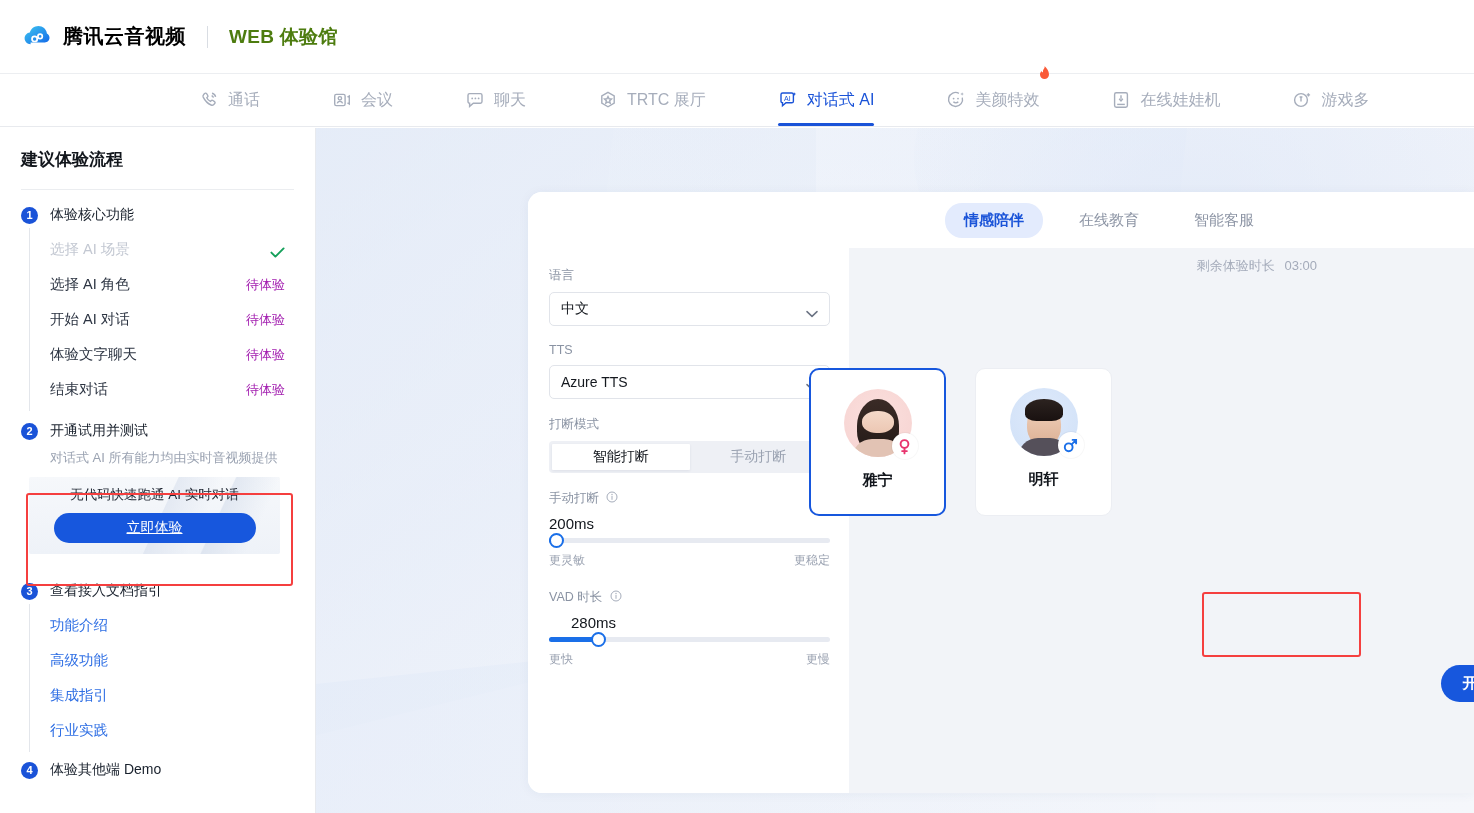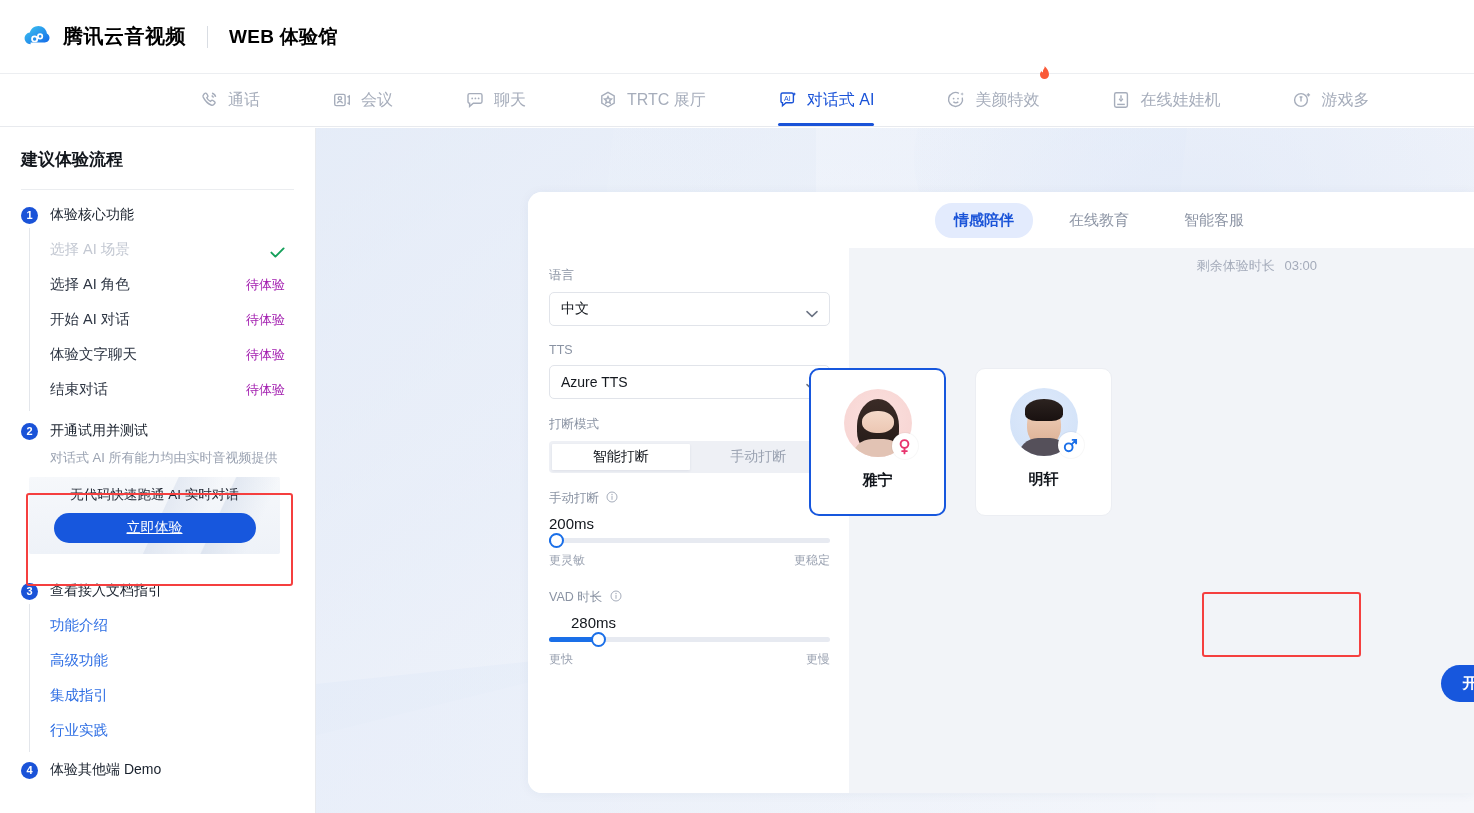--- a/index.html
+++ b/index.html
@@ -19,21 +19,21 @@
   }
   .brand { display: flex; align-items: center; margin-left: 22px; }
   .logo-cloud { width: 30px; height: 30px; position: relative; }
   .brand-name {
     font-size: 20px; font-weight: 700; color: #000; margin-left: 11px;
     letter-spacing: .5px;
   }
   .brand-sep {
     width: 1px; height: 22px; background: #d9dde3; margin: 0 21px;
   }
-  .brand-sub { font-size: 19px; font-weight: 700; color: #000000; letter-spacing: .3px; }
+  .brand-sub { font-size: 19px; font-weight: 700; color: #4d7c0f; letter-spacing: .3px; }
 
   
   .navbar {
     position: absolute; left: 0; top: 74px; width: 1474px; height: 53px;
     background: #fff; border-bottom: 1px solid #e8eaee;
     display: flex; align-items: stretch;
   }
   .nav-items { display: flex; align-items: stretch; margin-left: 199px; }
   .nav-item {
     position: relative; display: flex; align-items: center; gap: 9px;
@@ -153,21 +153,21 @@
     overflow: hidden;
   }
   .panel-left { position: absolute; left: 0; top: 0; width: 321px; height: 601px; background:#fff; }
   .panel-right {
     position: absolute; left: 321px; top: 56px; right: 0; bottom: 0;
     background: #f2f4f8;
   }
 
   
   .scen-tabs {
-    position: absolute; left: 407px; top: 11px; display: flex; align-items: center;
+    position: absolute; left: 417px; top: 11px; display: flex; align-items: center;
   }
   .scen-tab {
     font-size: 15px; color: #8d95a5; padding: 8px 19px; border-radius: 17px;
     cursor: pointer; white-space: nowrap;
   }
   .scen-tab.active { background: #e3ebfd; color: #1a53d8; font-weight: 700; }
   .scen-gap { width: 17px; }
 
   
   .form { position: absolute; left: 21px; top: 75px; width: 281px; }

